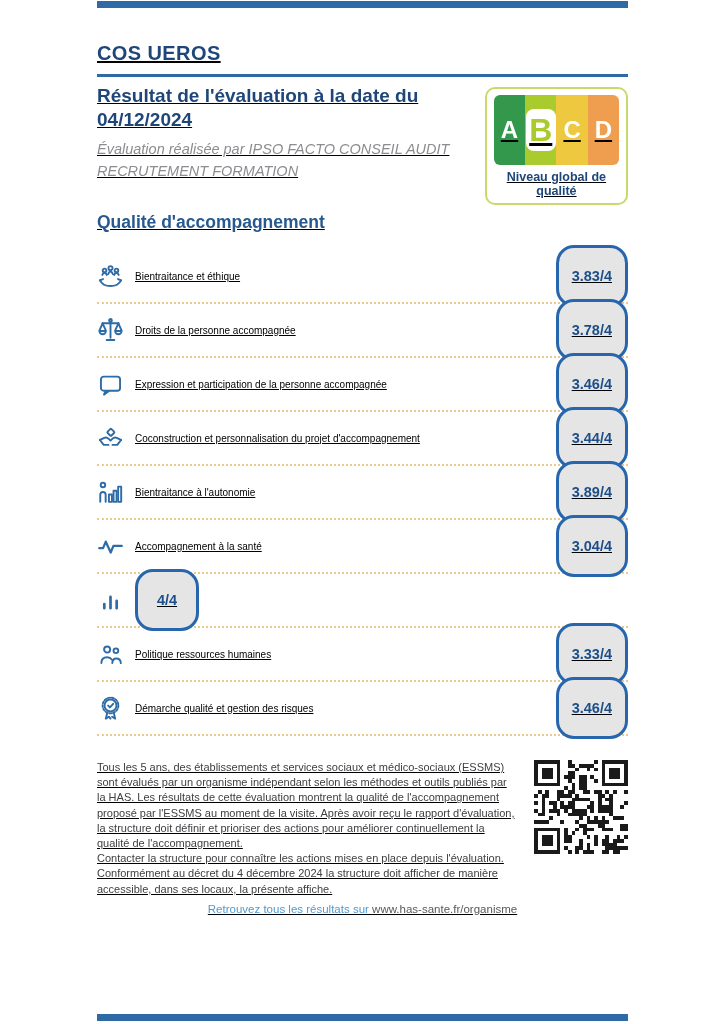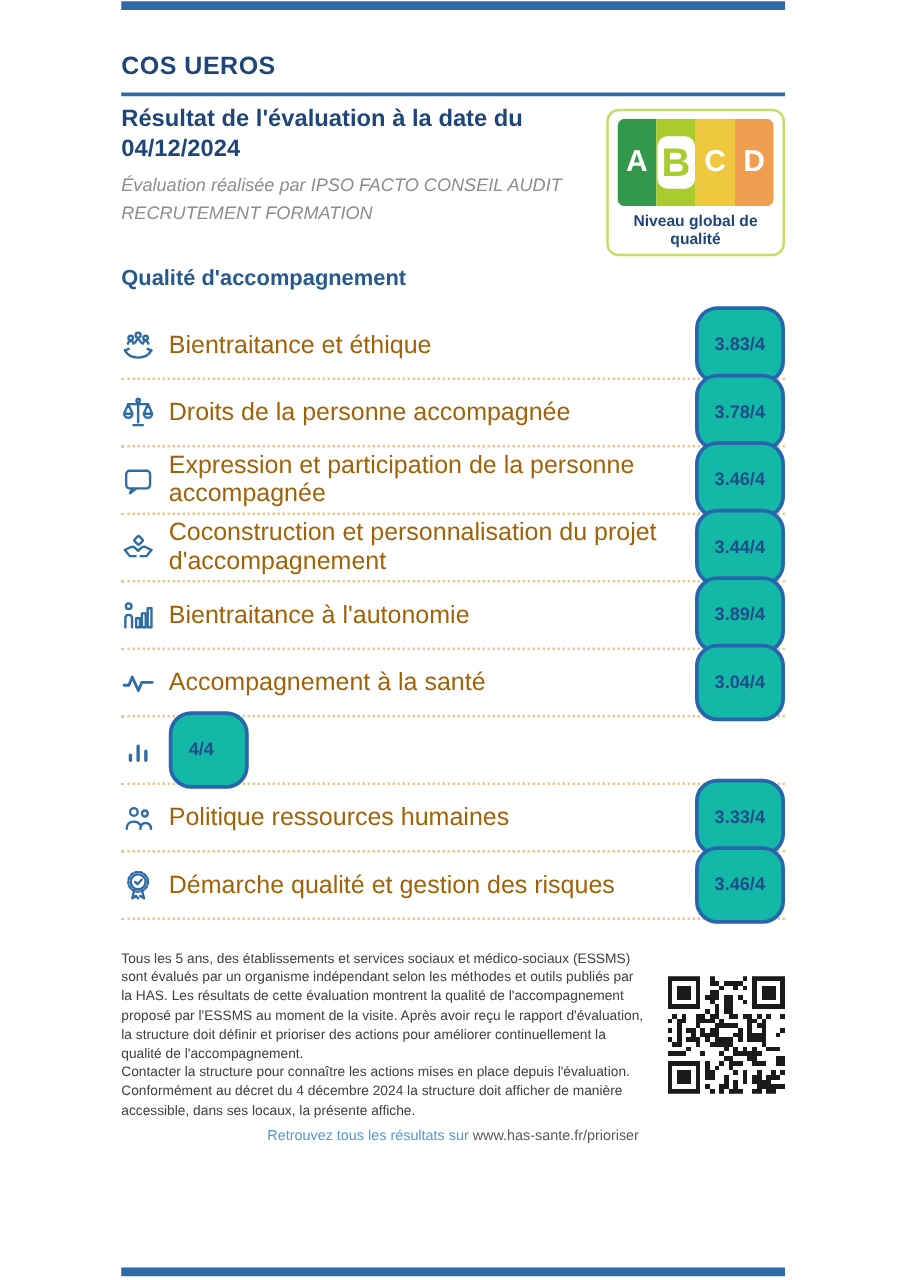--- a/index.html
+++ b/index.html
@@ -1,19 +1,19 @@
 <!DOCTYPE html>
 <html><head>
 <meta charset="utf-8">
 <style>
   * { margin:0; padding:0; box-sizing:border-box; }
   html,body { background:#ffffff; }
   .page {
     position:relative; width:644px; height:1024px; background:#ffffff;
-    font-family:"Liberation Sans", sans-serif; overflow:hidden; margin:0 auto;
+    font-family:"Liberation Sans", sans-serif; overflow:hidden; margin:0 auto;text-decoration:underline;
   }
   .bar { position:absolute; left:57px; right:56px; height:7px; background:#2e6ba6; }
   .bar.top { top:1px; }
   .bar.bottom { bottom:3px; }
   .content { padding:0 56px 0 57px; }
 
   .org-name { margin-top:42px; font-size:20px; line-height:22px; font-weight:800;
     color:#1e4678; letter-spacing:.4px; }
   .divider { margin-top:10px; height:3px; background:#2e6ba6; }
 
@@ -36,25 +36,25 @@
   .section-heading { margin-top:6px; font-size:17.5px; line-height:22px; font-weight:700;
     color:#27598f; }
   .intro { margin-top:7px; font-size:14.5px; line-height:23.5px; color:#75777b; }
   .intro b { color:#3f4043; font-weight:700; }
 
   .ratings { margin-top:17px; }
   .row { display:flex; align-items:center; height:54px; border-bottom:2px dotted #eac98f; }
   .row-icon { width:27px; height:27px; margin-right:11px; flex:0 0 auto; }
   .row-icon svg { width:100%; height:100%; stroke:#2e6ca6; fill:none;
     stroke-width:1.7; stroke-linecap:round; stroke-linejoin:round; }
-  .row-label { flex:1; font-size:20px; color:#a16207; font-weight:500; }
+  .row-label { flex:1; font-size:10px; color:#000000; font-weight:500; }
   .pill { min-width:64px; padding:20px 13px; border:3px solid #2766ad; border-radius:18px;
-    font-size:14.5px; font-weight:700; color:#1d4e89; background:#14b8a6; }
-
-  .footer-note { margin-top:24px; display:flex; gap:17px; align-items:center; }
+    text-align:center; font-size:14.5px; font-weight:700; color:#1d4e89; background:#e5e5e5; }
+
+  .footer-note { margin-top:24px; display:flex; gap:17px; align-items:flex-start; }
   .footer-text { flex:1; font-size:11px; line-height:15.2px; color:#3f4043; }
   .qr { flex:0 0 auto; width:94px; height:94px; }
   .link-line { margin-top:6px; text-align:center; font-size:11.5px; font-weight:500; }
   .link-prefix { color:#4f9ad2; }
   .link-url { color:#58595b; }
 </style>
 </head>
 <body>
 
 <div class="page">
@@ -412,17 +412,17 @@
             <rect x="18" y="0" width="7" height="7"></rect>
             <rect x="19" y="1" width="5" height="5" fill="#fff"></rect>
             <rect x="20" y="2" width="3" height="3"></rect>
             <rect x="0" y="18" width="7" height="7"></rect>
             <rect x="1" y="19" width="5" height="5" fill="#fff"></rect>
             <rect x="2" y="20" width="3" height="3"></rect>
           </g>
         </svg>
     </div>
 
-    <div class="link-line"><span class="link-prefix">Retrouvez tous les résultats sur </span><span class="link-url">www.has-sante.fr/prioriser</span></div>
+    <div class="link-line"><span class="link-prefix">Retrouvez tous les résultats sur </span><span class="link-url">www.has-sante.fr/organisme</span></div>
   </div>
 
   <div class="bar bottom"></div>
 </div>
 
 </body></html>

